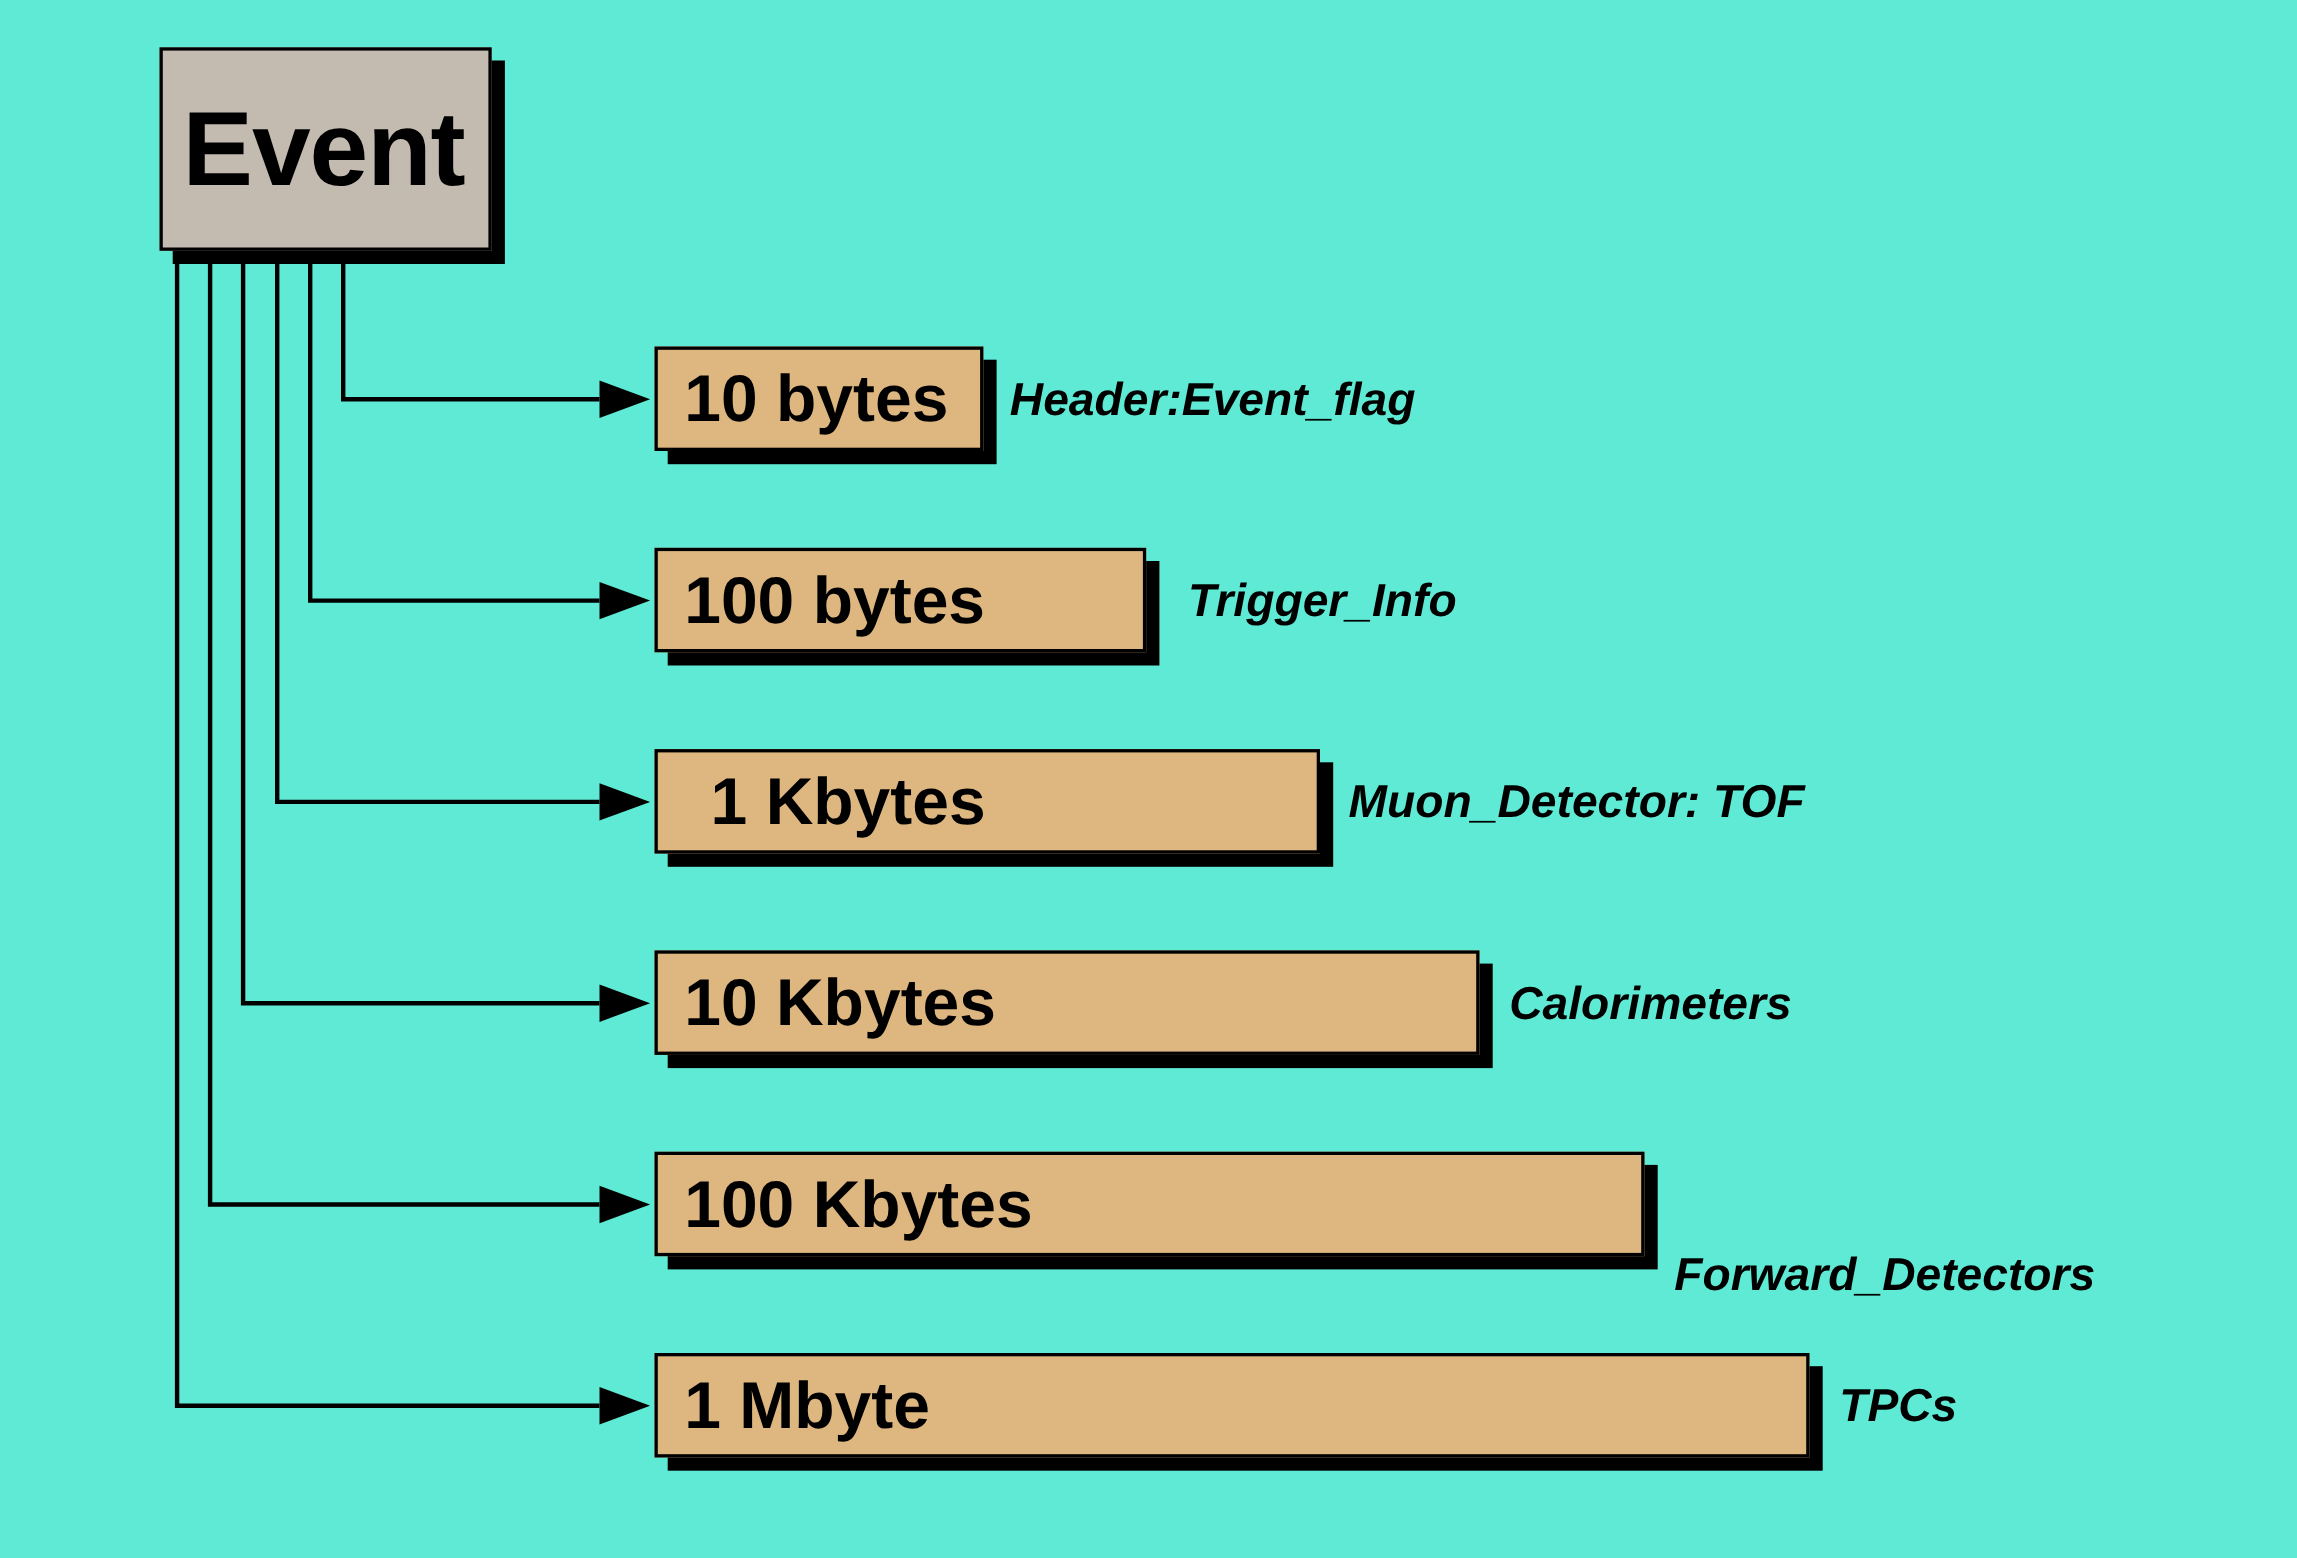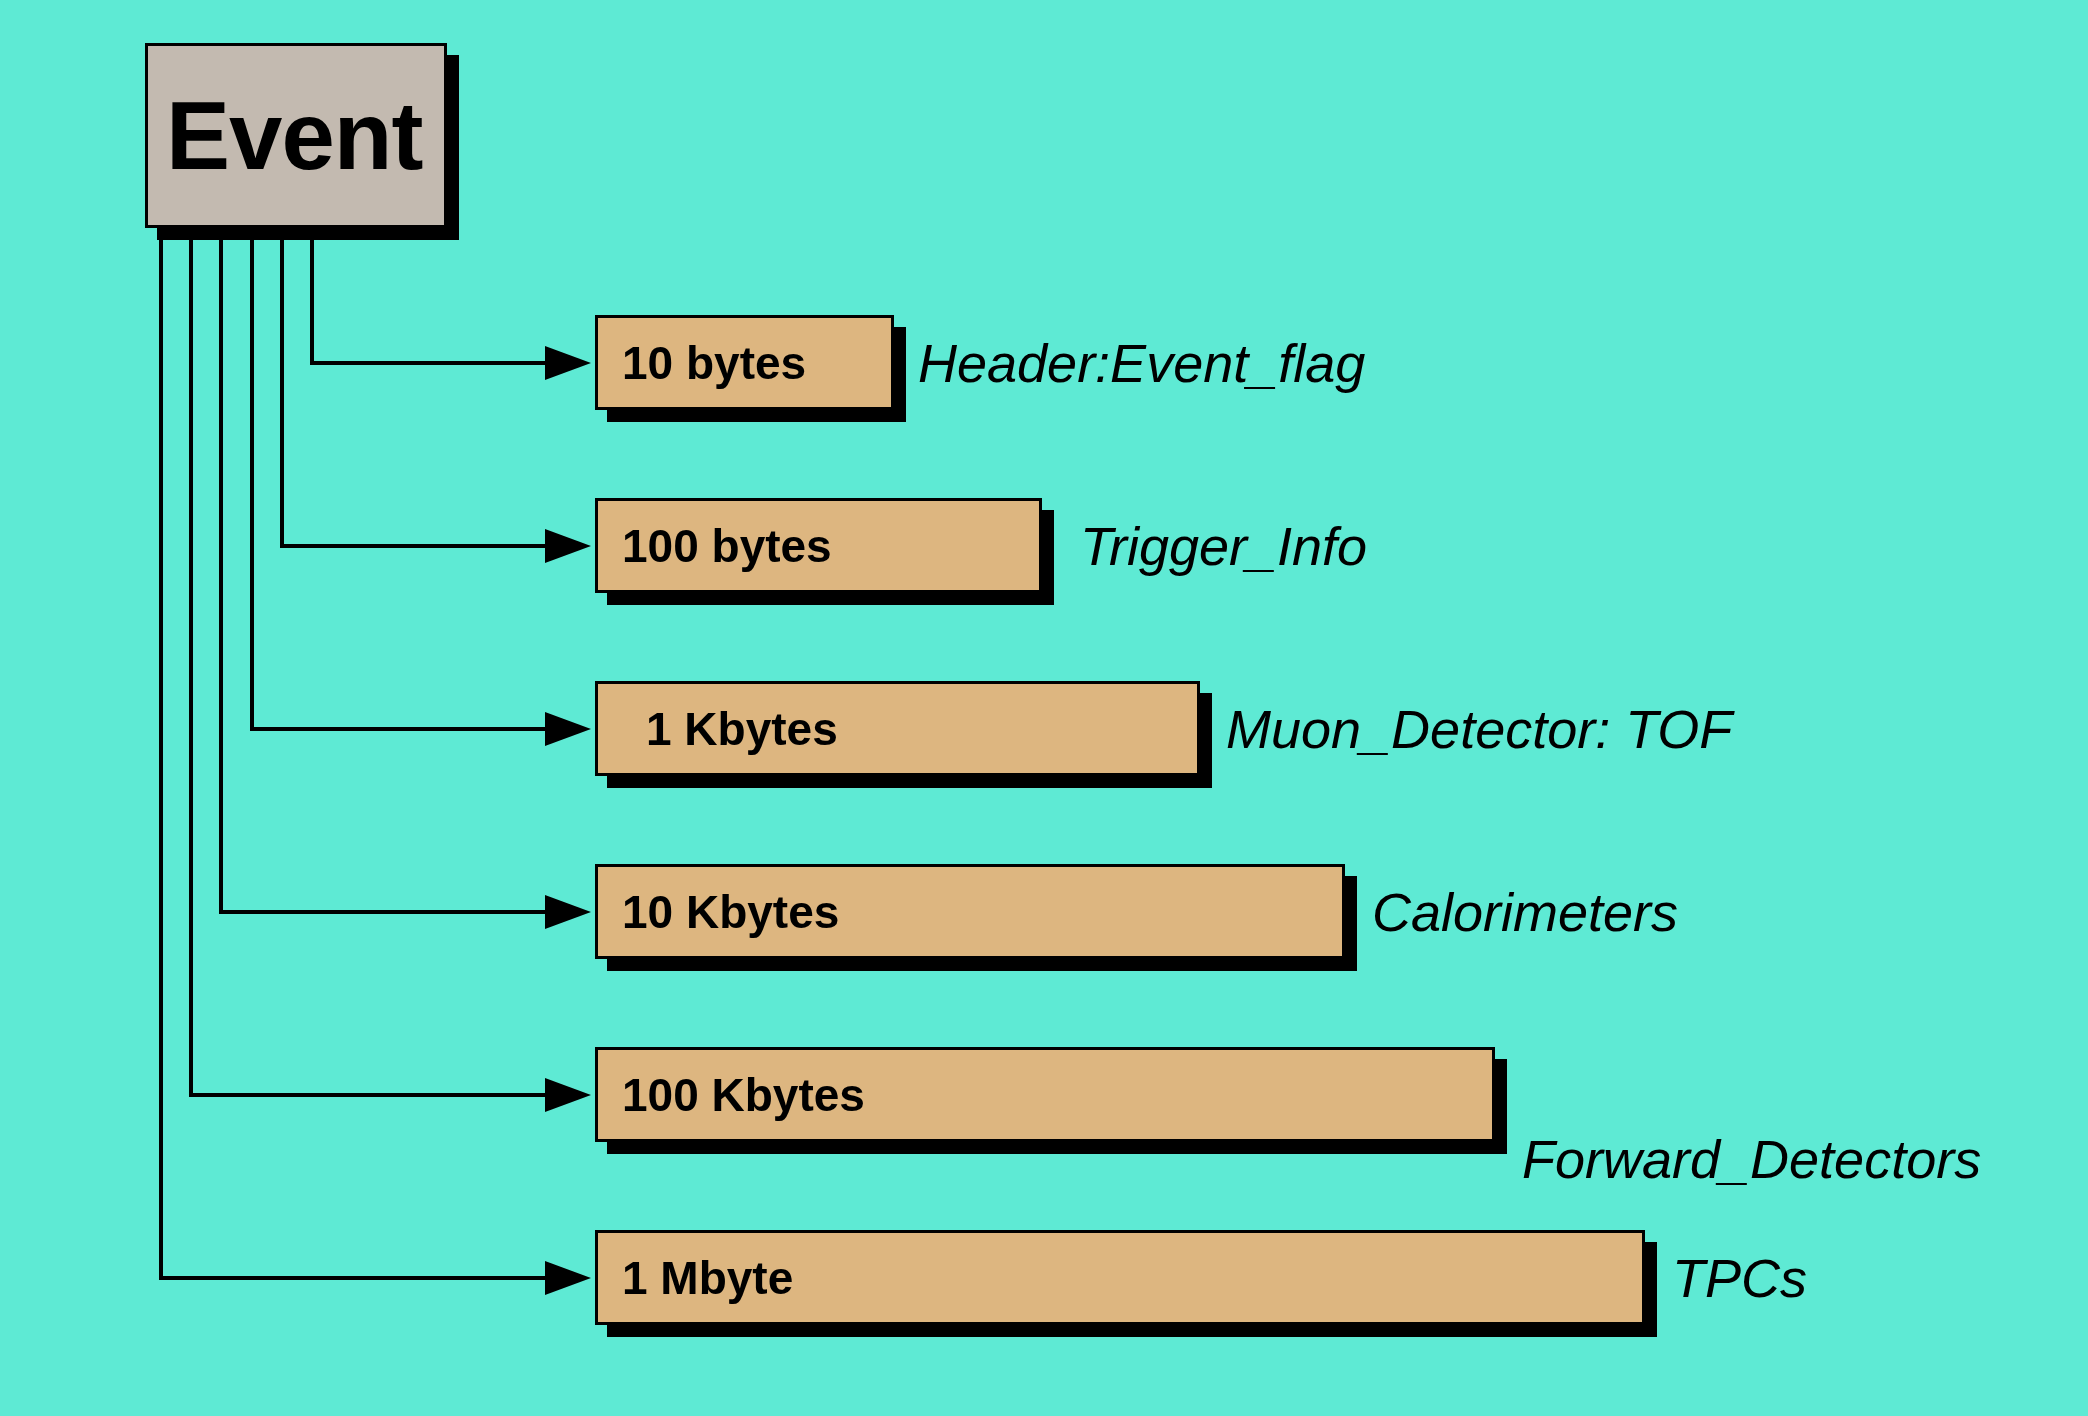--- a/index.html
+++ b/index.html
@@ -73,31 +73,31 @@
   }
   .bar {
     position: absolute;
     background: #ddb680;
     border: 3px solid #000000;
     box-sizing: border-box;
     display: flex;
     align-items: center;
   }
   .bar-label {
-    font-size: 46px;
+    font-size: 60px;
     font-weight: bold;
     color: #000000;
     line-height: 1;
     padding-left: 24px;
     white-space: nowrap;
   }
   .row-caption {
     position: absolute;
-    font-size: 54px;
-    font-weight: normal;
+    font-size: 42px;
+    font-weight: bold;
     font-style: italic;
     color: #000000;
     line-height: 1;
     white-space: nowrap;
     transform: translateY(-50%);
   }
 </style>
 </head>
 <body>
 

